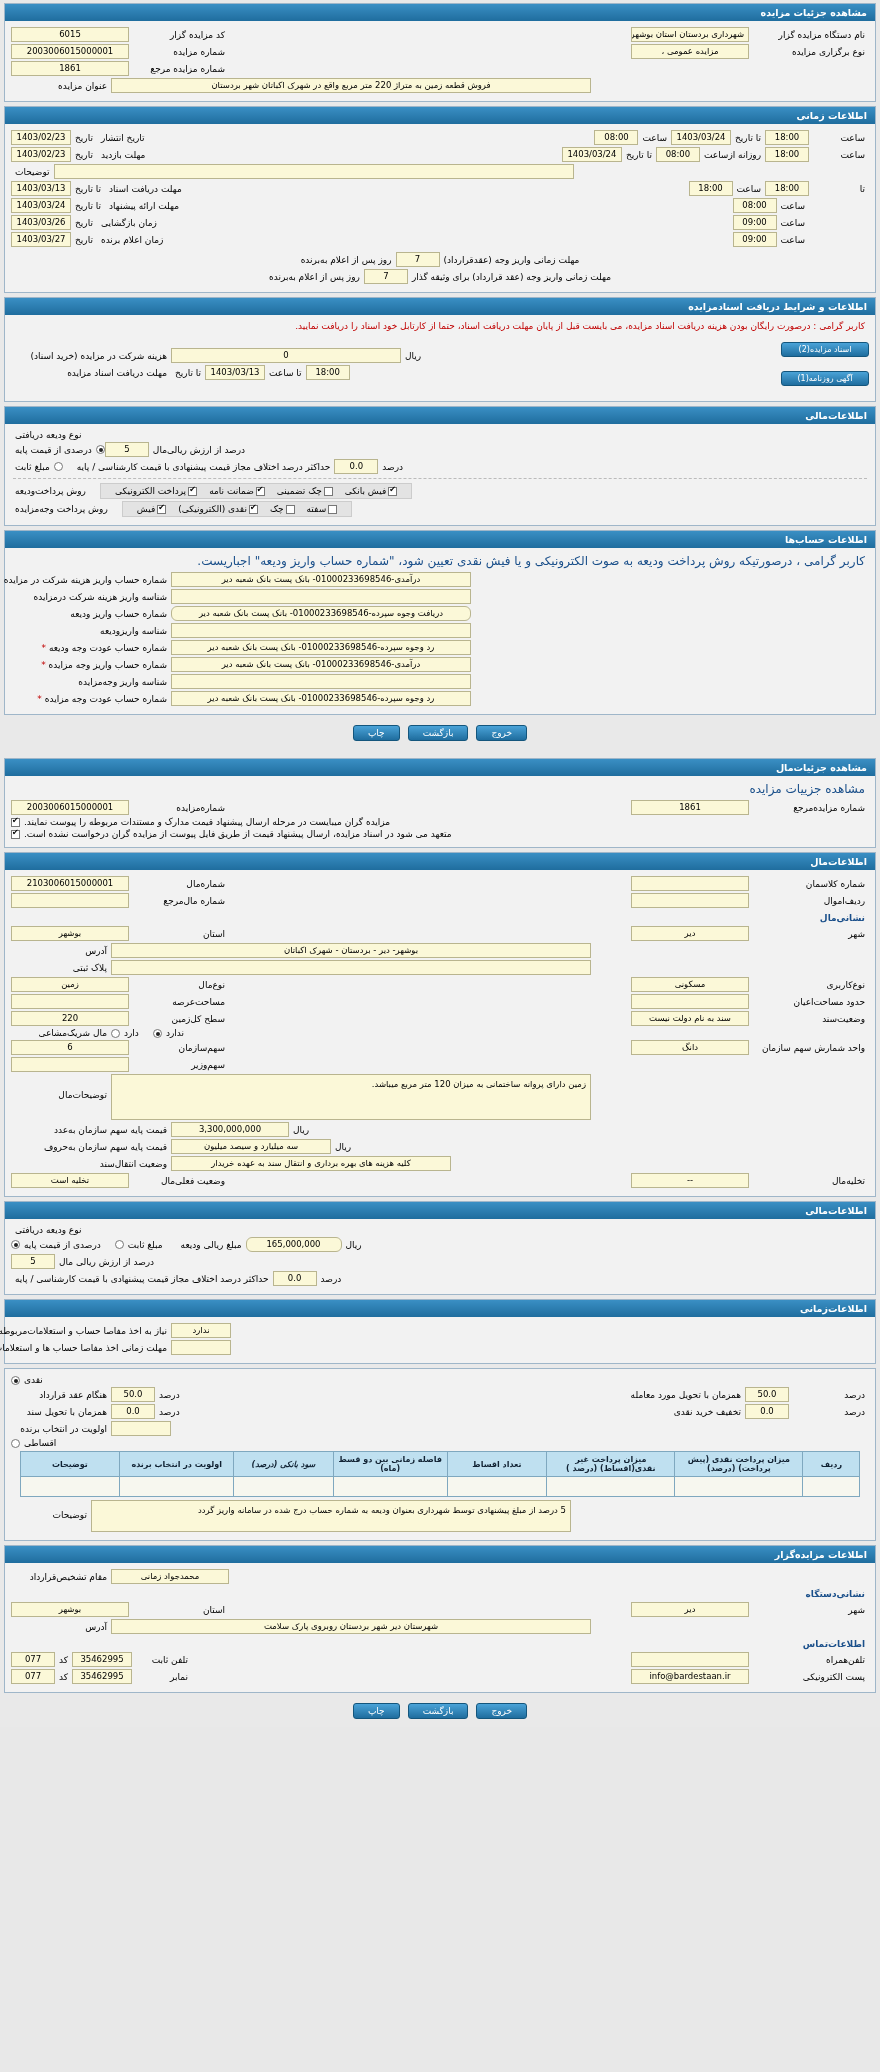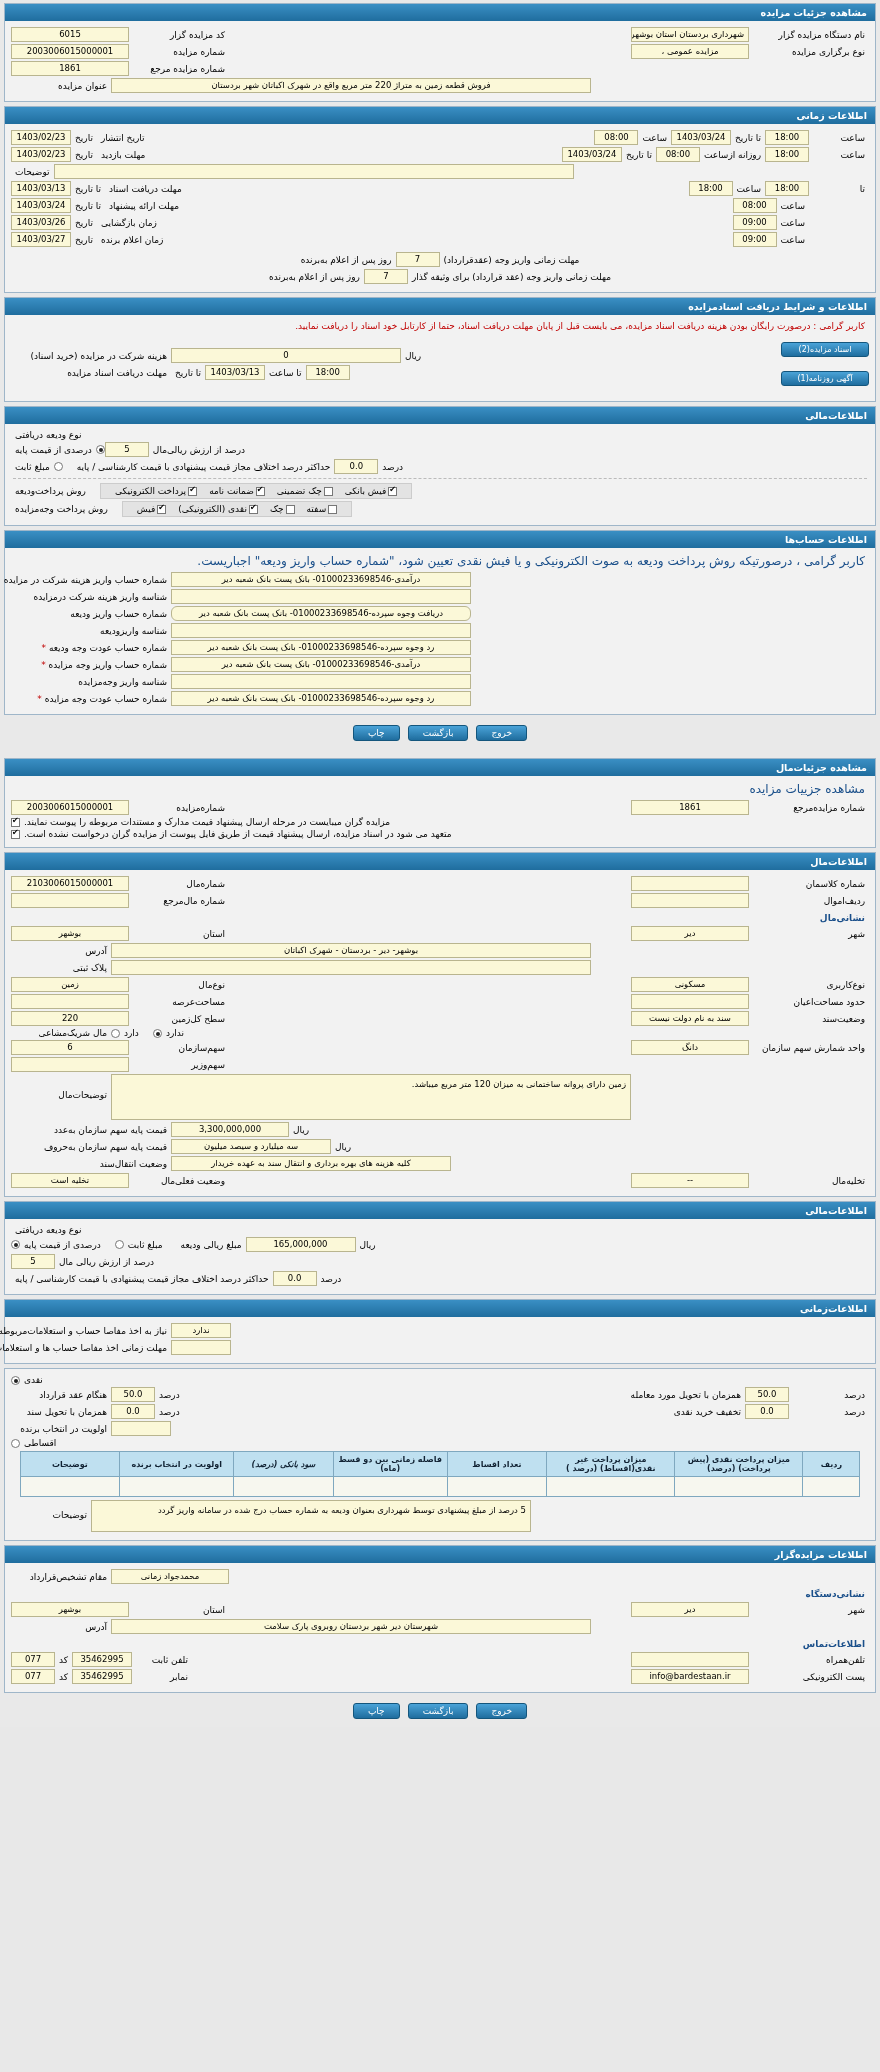--- a/index.html
+++ b/index.html
@@ -535,21 +535,21 @@
         <div class="lbl lbl-fixed-100">سهم‌سازمان</div>
         <div class="fld med">6</div>
       </div>
       <div class="row">
         <div class="flexfill"></div>
         <div class="lbl lbl-fixed-100">سهم‌وزیر</div>
         <div class="fld med"></div>
       </div>
       <div class="row" style="align-items:flex-start;">
         <div class="flexfill"></div>
-        <div class="ta" style="width:520px; height:46px;">زمین دارای پروانه ساختمانی به میزان 120 متر مربع میباشد.</div>
+        <div class="ta" style="width:480px; height:46px;">زمین دارای پروانه ساختمانی به میزان 120 متر مربع میباشد.</div>
         <div class="lbl lbl-fixed-100" style="padding-top:16px;">توضیحات‌مال</div>
       </div>
       <div class="row">
         <div class="flexfill"></div>
         <div class="lbl">ریال</div>
         <div class="fld" style="width:118px;">3,300,000,000</div>
         <div class="lbl lbl-fixed-160">قیمت پایه سهم سازمان به‌عدد</div>
       </div>
       <div class="row">
         <div class="flexfill"></div>
@@ -575,21 +575,21 @@
   <div class="panel">
     <div class="sec-head">اطلاعات‌مالی</div>
     <div class="sec-body">
       <div class="row">
         <div class="flexfill"></div>
         <div class="lbl">نوع ودیعه دریافتی</div>
       </div>
       <div class="row">
         <div class="flexfill"></div>
         <div class="lbl">ریال</div>
-        <div class="fld" style="width:110px;">165,000,000</div>
+        <div class="fld" style="width:96px;border-radius:6px;">165,000,000</div>
         <div class="lbl">مبلغ ریالی ودیعه</div>
         <div class="gap"></div>
         <div class="lbl">مبلغ ثابت</div>
         <span class="rad"></span>
         <div class="gap"></div>
         <div class="lbl">درصدی از قیمت پایه</div>
         <span class="rad on"></span>
       </div>
       <div class="row">
         <div class="flexfill"></div>
@@ -677,21 +677,21 @@
             <td></td>
             <td></td>
             <td></td>
             <td></td>
             <td></td>
           </tr>
         </tbody>
       </table>
       <div class="row" style="align-items:flex-start;">
         <div class="flexfill"></div>
-        <div class="ta" style="width:440px; height:32px;padding-left:39px;">5 درصد از مبلغ پیشنهادی توسط شهرداری بعنوان ودیعه به شماره حساب درج شده در سامانه واریز گردد</div>
+        <div class="ta" style="width:480px; height:32px;padding-left:39px;">5 درصد از مبلغ پیشنهادی توسط شهرداری بعنوان ودیعه به شماره حساب درج شده در سامانه واریز گردد</div>
         <div class="lbl lbl-fixed-80" style="padding-top:10px;">توضیحات</div>
       </div>
     </div>
   </div>
 
   <div class="panel">
     <div class="sec-head">اطلاعات مزایده‌گزار</div>
     <div class="sec-body">
       <div class="row">
         <div class="flexfill"></div>

